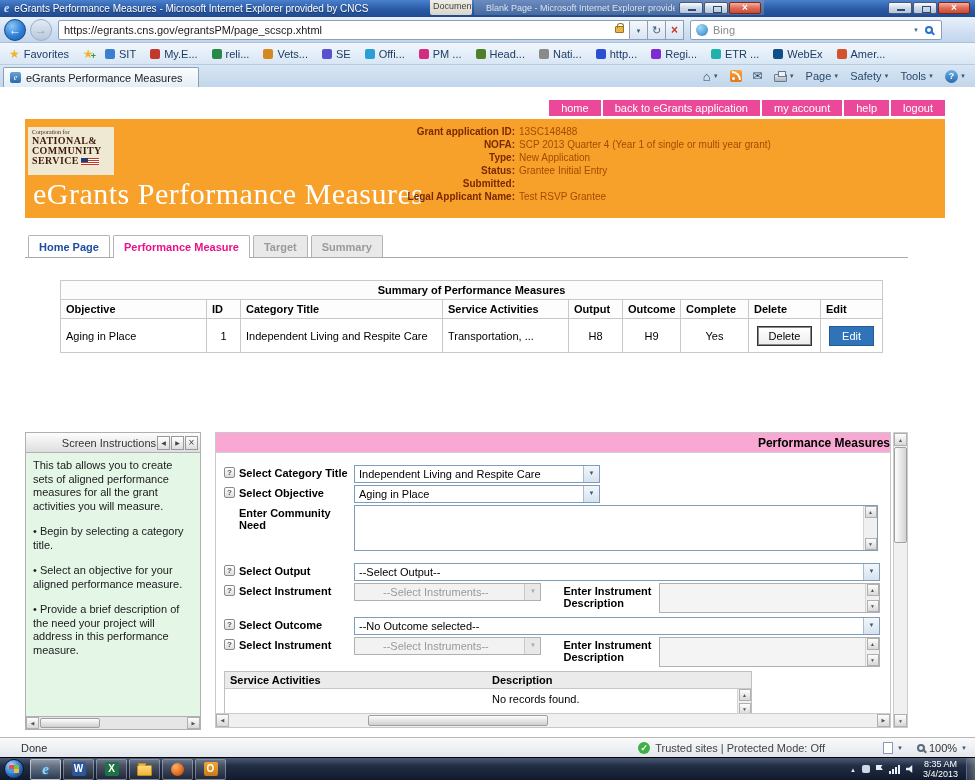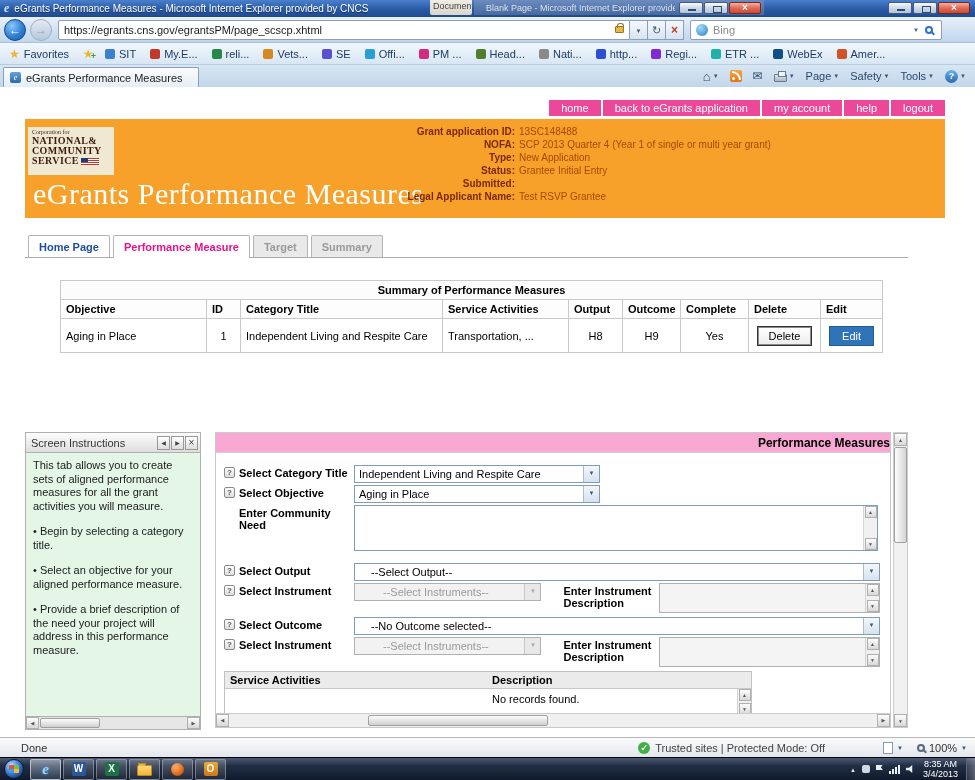--- a/index.html
+++ b/index.html
@@ -145,21 +145,21 @@
   .tc { text-align:center; }
   .btn-delete { background:linear-gradient(#ffffff,#ededed); border:1px solid #8a8a8a; outline:1px solid #333;
     padding:2px 10px; font-size:11px; cursor:pointer; font-family:"Liberation Sans",sans-serif; }
   .btn-edit { background:#2f74b8; color:#fff; border:1px solid #235c94; padding:3px 12px; font-size:11px; cursor:pointer;
     font-family:"Liberation Sans",sans-serif; }
 
   
   .instructions { position:absolute; top:345px; left:25px; width:176px; height:298px; display:flex; flex-direction:column;
     border:1px solid #b0b0b0; background:#fff; }
   .instr-header { height:20px; background:linear-gradient(#fdfdfd,#dedede); border-bottom:1px solid #b0b0b0;
-    display:flex; align-items:center; padding:0 2px 0 5px; color:#333; flex:none; }
+    display:flex; align-items:center; padding:0 2px 0 5px; color:#333; flex:none;text-align:right; }
   .instr-title { flex:1; white-space:nowrap; overflow:hidden; }
   .instr-ctrl { width:13px; height:14px; border:1px solid #999; background:linear-gradient(#fff,#ddd); font-size:6px;
     line-height:12px; text-align:center; color:#444; margin-left:1px; flex:none; }
   .instr-ctrl.ic-left::before { content:"◀"; }
   .instr-ctrl.ic-right::before { content:"▶"; }
   .instr-ctrl.ic-close { font-size:10px; }
   .instr-ctrl.ic-close::before { content:"×"; }
   .instr-body { flex:1; background:#e4f6e6; padding:6px 7px; color:#1a1a1a; line-height:13.5px; overflow:hidden; }
   .instr-body p { margin-bottom:12px; }
   .instr-hscroll { height:13px; background:#e6e6e6; border-top:1px solid #b0b0b0; display:flex; position:relative; flex:none; }
@@ -183,21 +183,21 @@
     font-size:8px; line-height:10px; text-align:center; border-radius:2px; flex:none; }
   .qicon::before { content:"?"; }
   .qspacer { width:11px; flex:none; }
   .combo { height:18px; border:1px solid #7f9db9; background:#fff; display:flex; align-items:center; }
   .combo-text { flex:1; padding:0 4px; white-space:nowrap; overflow:hidden; }
   .combo-btn { width:16px; height:16px; background:linear-gradient(#f4f7fa,#d6e2ee); border-left:1px solid #a8bcd0;
     text-align:center; font-size:6px; line-height:15px; color:#3a5a7a; flex:none; }
   .combo-btn::before { content:"▼"; }
   .combo.disabled { background:#f2f2f2; color:#9a9a9a; border-color:#b0b0b0; }
   .combo.disabled .combo-btn { color:#aaa; background:#e8e8e8; border-left-color:#c8c8c8; }
-  .w246 { width:246px; } .w528 { width:528px;padding-left:12px; } .w190 { width:190px;padding-left:24px; }
+  .w246 { width:246px; } .w528 { width:528px; } .w190 { width:190px;padding-left:24px; }
   .tbox { border:1px solid #7f9db9; background:#fff; position:relative; }
   .tbox.disabled { background:#f4f4f4; border-color:#b0b0b0; }
   .vscroll-mini { position:absolute; right:0; top:0; bottom:0; width:14px; background:#f0f0f0; border-left:1px solid #d4d4d4;
     display:flex; flex-direction:column; justify-content:space-between; }
   .v-arrow { width:12px; height:12px; line-height:11px; margin:0 auto; }
   .v-arrow.up::before { content:"▲"; }
   .v-arrow.down::before { content:"▼"; }
   .desc-label { flex:0 0 88px; font-weight:bold; line-height:12px; margin-left:22px; padding-top:2px; }
   .desc-box { width:224px; height:30px; margin-left:8px; }
   .need-box { width:524px; height:46px; }

